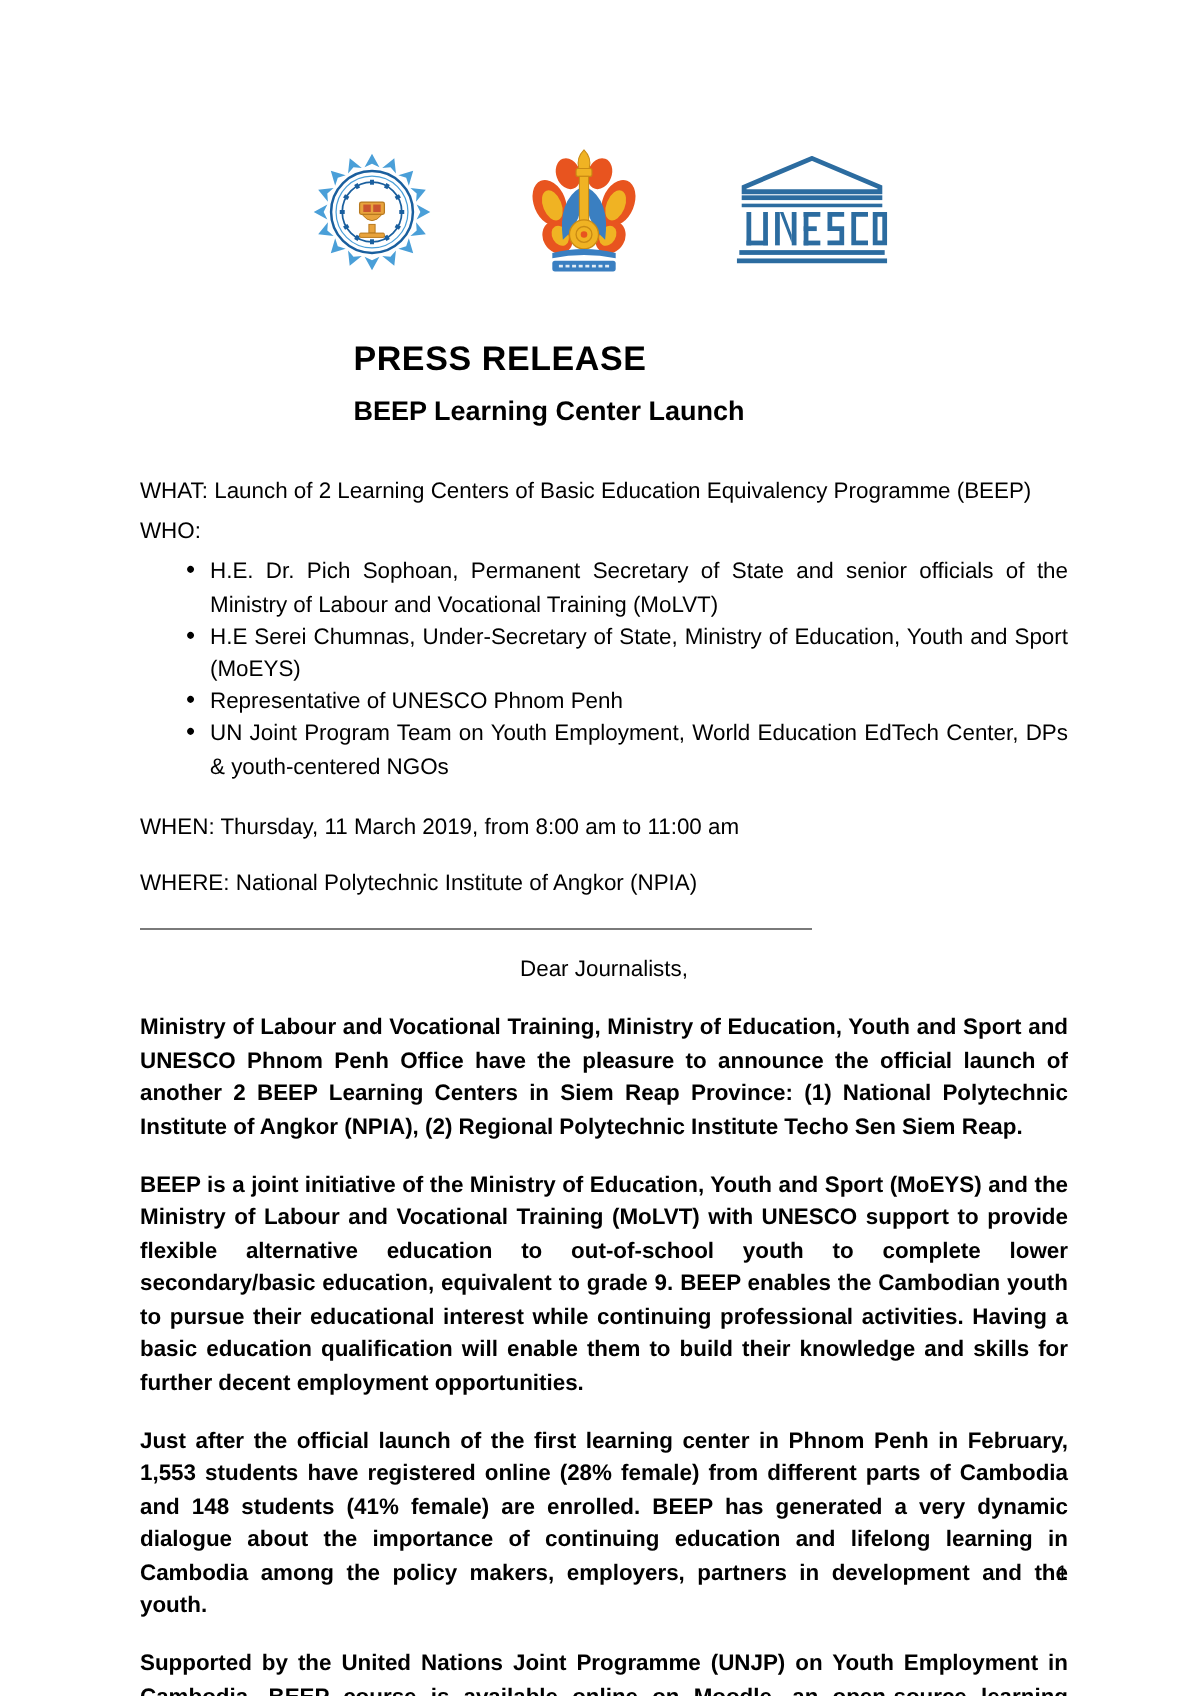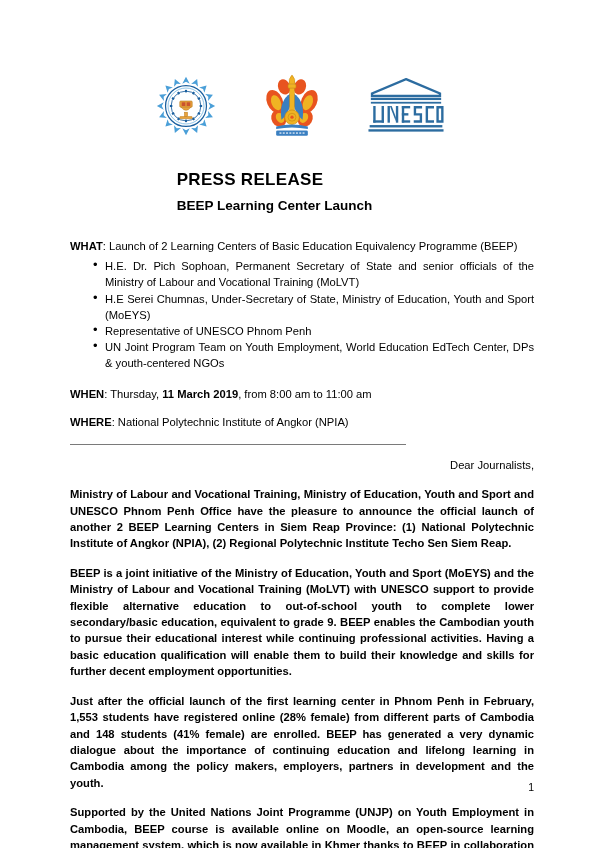--- a/index.html
+++ b/index.html
@@ -65,21 +65,21 @@
     position: absolute;
     top: 238px;
     left: 70px;
     width: 464px;
     font-size: 11.2px;
     line-height: 16.2px;
   }
   .line {
     margin: 0 0 4px 0;
   }
-  .line b { font-weight: bold; }
+  .line b { font-weight: normal; }
 
   ul.who-list {
     list-style: none;
     margin: 3px 0 6px 0;
     padding: 0;
   }
   ul.who-list li {
     position: relative;
     padding-left: 35px;
     margin-bottom: 0px;
@@ -104,21 +104,21 @@
   }
 
   p.para {
     margin: 0 0 13px 0;
     text-align: justify;
     line-height: 16.4px;
     font-weight: bold;
   }
   p.salutation {
     margin: 0 0 13px 0;
-    text-align: right;
+    text-align: center;
   }
 
   .page-number {
     position: absolute;
     right: 66px;
     bottom: 55px;
     font-size: 10.5px;
     color: #000;
   }
 </style>
@@ -313,20 +313,23 @@
 
   <div class="title-main">PRESS RELEASE</div>
   <div class="title-sub">BEEP Learning Center Launch</div>
 
   <div class="content">
 
     <p class="line">
       <b>WHAT</b><span>: </span><span>Launch of 2 Learning Centers of Basic Education Equivalency Programme (BEEP)</span>
     </p>
 
+    <p class="line">
+      <b>WHO</b><span>:</span>
+    </p>
 
     <ul class="who-list">
       <li>
         <span class="bullet">•</span><b>H.E. Dr. Pich Sophoan</b><span>, Permanent Secretary of State and senior officials of the Ministry of Labour and Vocational Training (MoLVT)</span>
       </li>
       <li>
         <span class="bullet">•</span><b></b><span>H.E Serei Chumnas, Under-Secretary of State, Ministry of Education, Youth and Sport (MoEYS)</span>
       </li>
       <li>
         <span class="bullet">•</span><b></b><span>Representative of UNESCO Phnom Penh</span>

